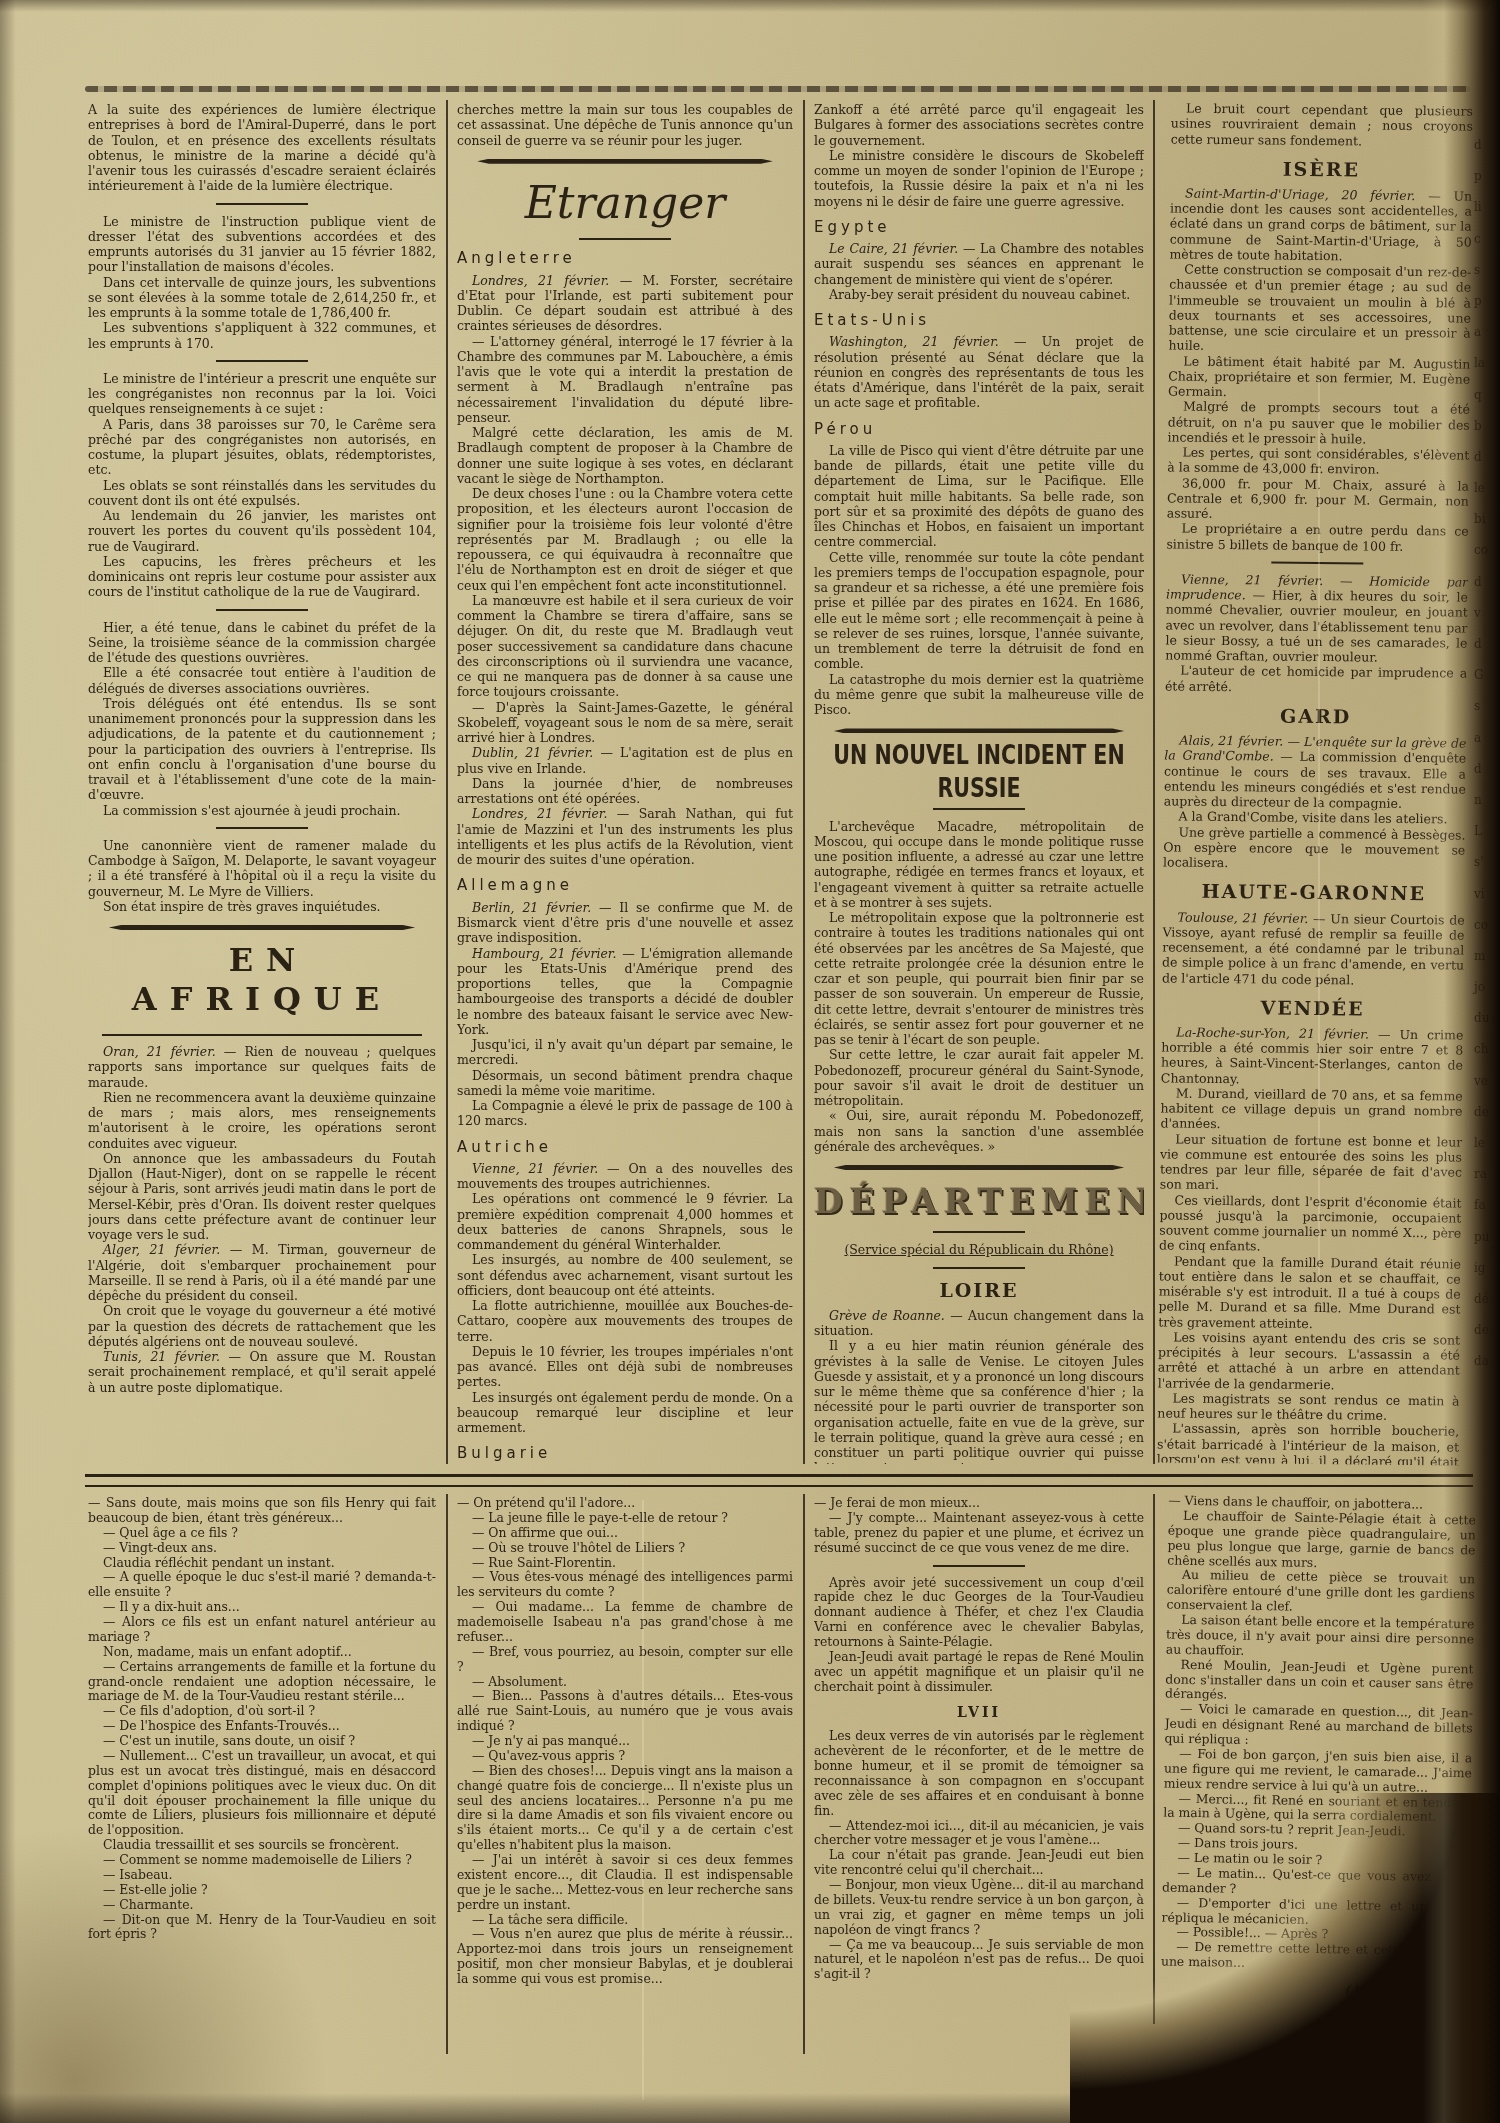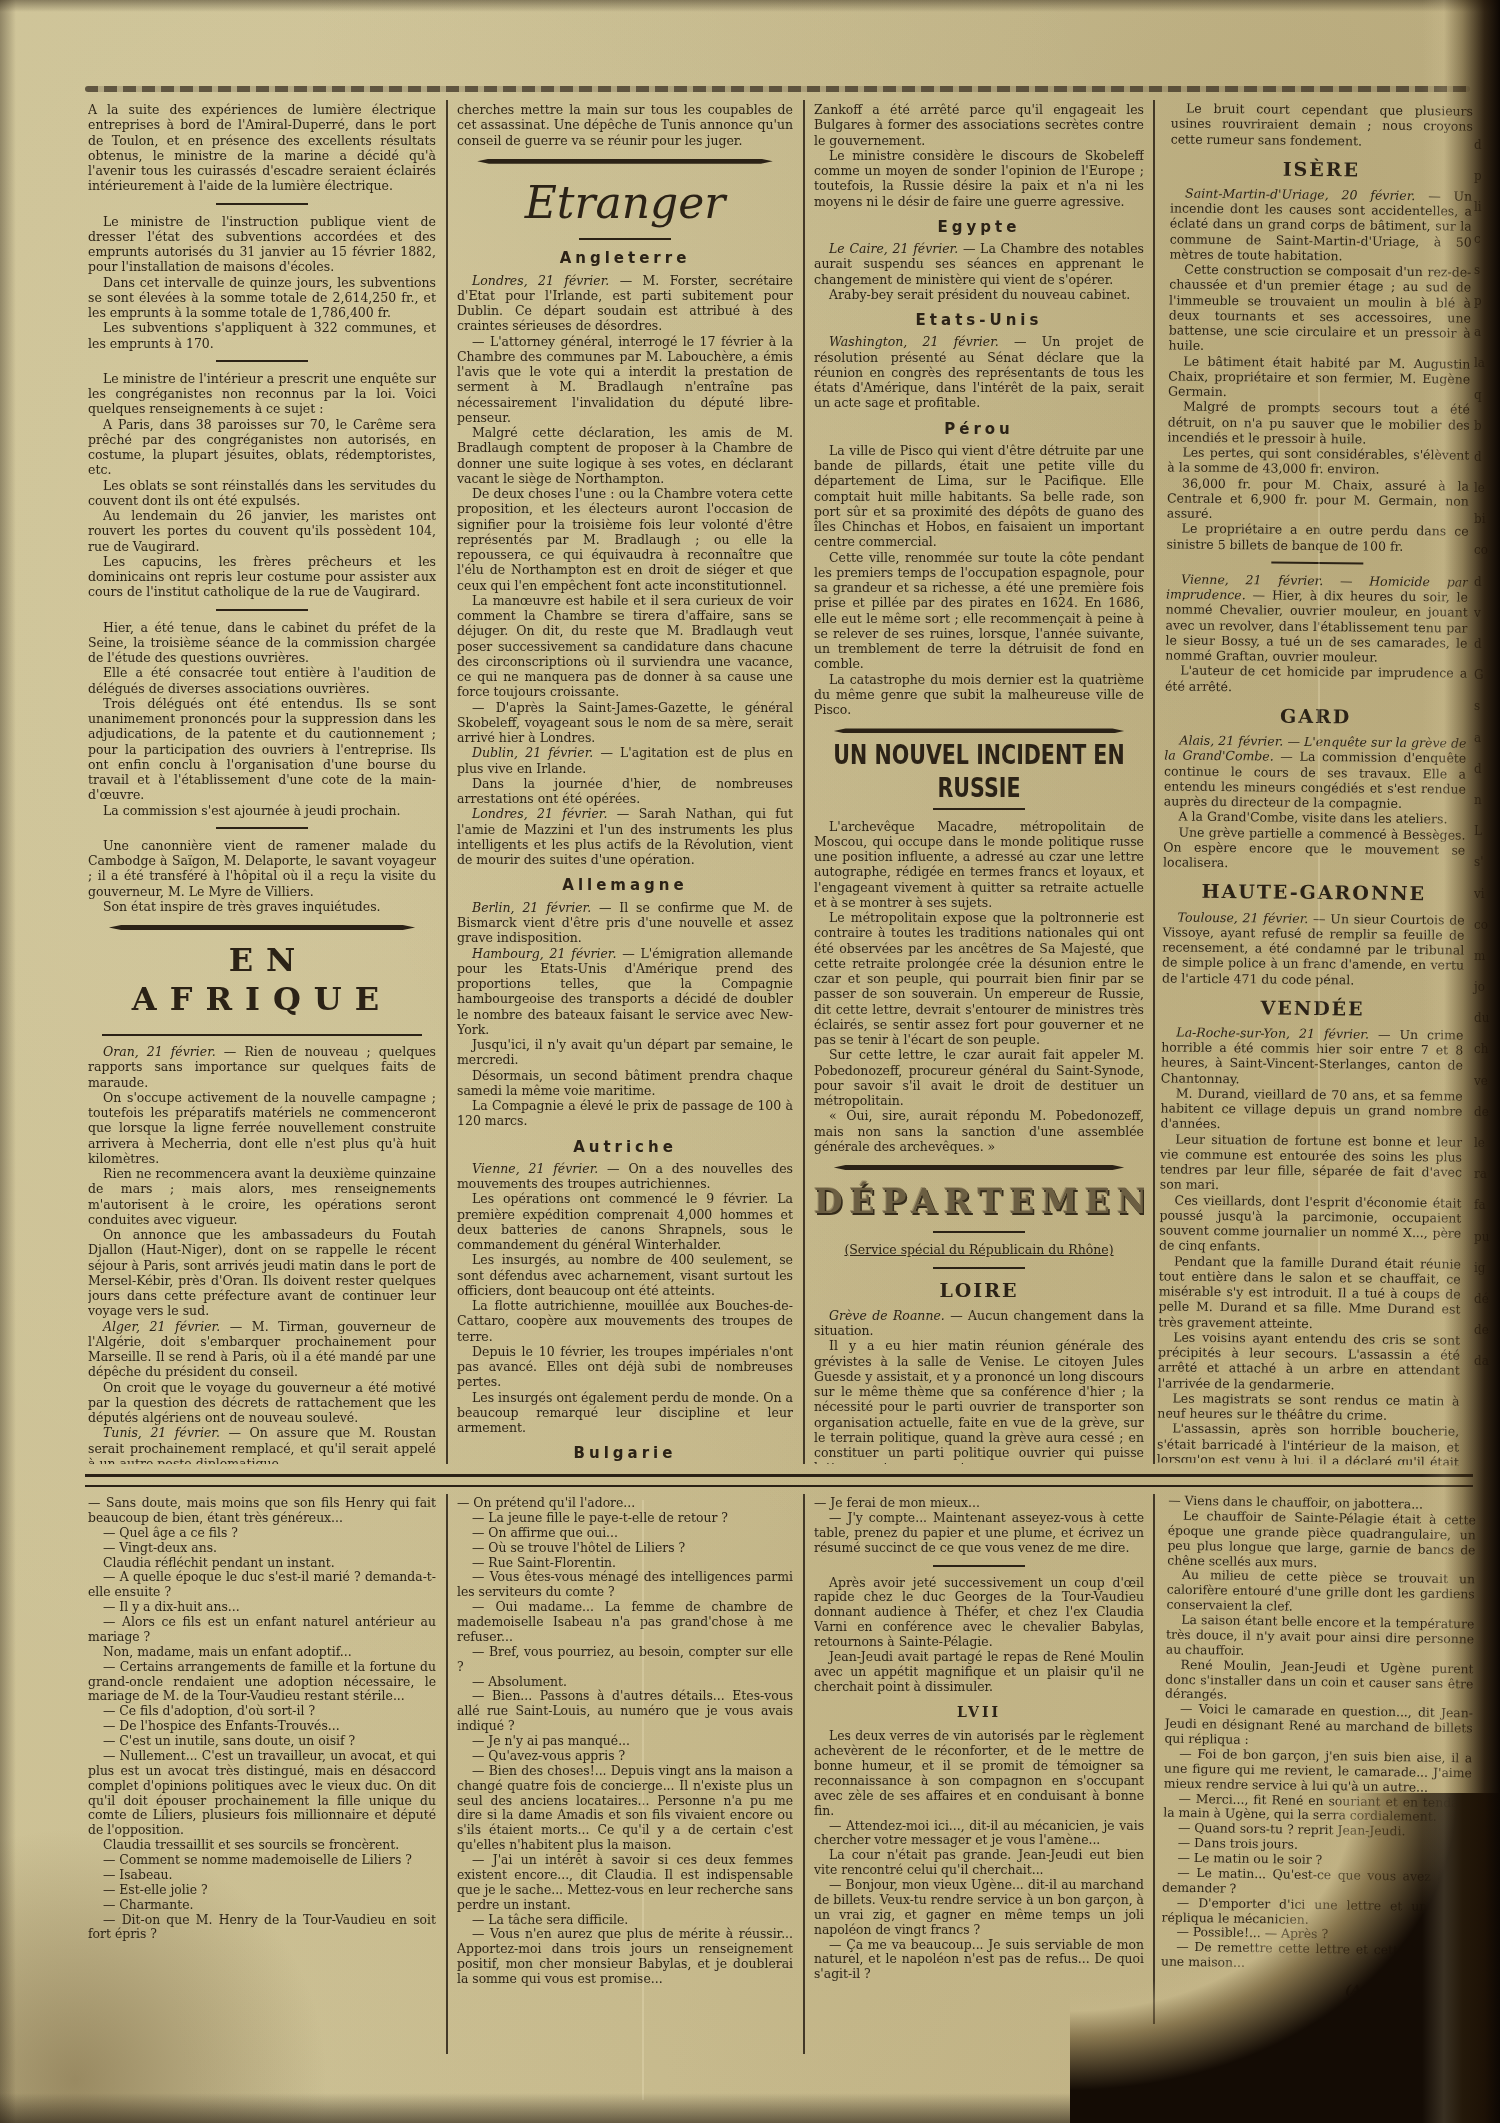--- a/index.html
+++ b/index.html
@@ -18,21 +18,21 @@
   .colb{font-size:12.4px;line-height:1.2;}
   .p{margin:0;text-indent:15px;}
   .p.ni{text-indent:0;}
   .lead{font-style:italic;}
   .sep{width:92px;height:2px;background:#2b2216;margin:9px auto;}
   .taper{height:5px;margin:11px auto;width:88%;background:#2b2216;
          clip-path:polygon(0 50%,4% 0,96% 0,100% 50%,96% 100%,4% 100%);}
   .h-afrique{font-weight:700;font-size:32px;letter-spacing:13px;text-indent:13px;text-align:center;
              margin:10px auto 8px;padding-bottom:15px;border-bottom:2px solid #2b2216;width:92%;}
   .h-script{font-style:italic;font-weight:400;font-size:44px;text-align:center;margin:12px 0 0;text-indent:0;}
-  .h-country{font-family:"DejaVu Sans",sans-serif;font-weight:700;font-size:15px;text-align:center;
+  .h-country{font-family:"DejaVu Sans",sans-serif;font-weight:400;font-size:15px;
              letter-spacing:4px;margin:9px 0 5px;text-indent:0;}
   .h-display{font-family:"DejaVu Sans",sans-serif;font-weight:800;font-size:21px;text-align:center;
              margin:14px 0 4px;transform:scale(0.98,1.25);text-indent:0;}
   .h-outline{font-size:33px;font-weight:700;letter-spacing:7px;text-align:center;color:#6b5e42;
              text-shadow:1.5px 1.5px 0 #332a1a,-1px -1px 0 #9a8c68;margin:12px 0 4px;text-indent:0;}
   .h-note{text-align:center;font-size:12.5px;margin:2px 0;text-indent:0;text-decoration:underline;}
   .h-dept{font-weight:700;font-size:19px;letter-spacing:2px;text-align:center;margin:10px 0 6px;text-indent:0;}
   .h-chapter{text-align:center;font-weight:700;font-size:14px;letter-spacing:3px;margin:9px 0;text-indent:0;}
   .suite{text-align:right;font-style:italic;font-weight:700;padding-right:45px;margin-top:9px;
          font-size:13.5px;text-indent:0;}
@@ -80,21 +80,20 @@
       <div class="p">Hier, a été tenue, dans le cabinet du préfet de la Seine, la troisième séance de la commission chargée de l'étude des questions ouvrières.</div>
       <div class="p">Elle a été consacrée tout entière à l'audition de délégués de diverses associations ouvrières.</div>
       <div class="p">Trois délégués ont été entendus. Ils se sont unanimement prononcés pour la suppression dans les adjudications, de la patente et du cautionnement ; pour la participation des ouvriers à l'entreprise. Ils ont enfin conclu à l'organisation d'une bourse du travail et à l'établissement d'une cote de la main-d'œuvre.</div>
       <div class="p">La commission s'est ajournée à jeudi prochain.</div>
       <div class="sep"></div>
       <div class="p">Une canonnière vient de ramener malade du Cambodge à Saïgon, M. Delaporte, le savant voyageur ; il a été transféré à l'hôpital où il a reçu la visite du gouverneur, M. Le Myre de Villiers.</div>
       <div class="p">Son état inspire de très graves inquiétudes.</div>
       <div class="taper"></div>
       <div class="h-afrique">EN AFRIQUE</div>
       <div class="p"><span class="lead">Oran, 21 février.</span> — Rien de nouveau ; quelques rapports sans importance sur quelques faits de maraude.</div>
-      <div class="p">On s'occupe activement de la nouvelle campagne ; toutefois les préparatifs matériels ne commenceront que lorsque la ligne ferrée nouvellement construite arrivera à Mecherria, dont elle n'est plus qu'à huit kilomètres.</div>
       <div class="p">Rien ne recommencera avant la deuxième quinzaine de mars ; mais alors, mes renseignements m'autorisent à le croire, les opérations seront conduites avec vigueur.</div>
       <div class="p">On annonce que les ambassadeurs du Foutah Djallon (Haut-Niger), dont on se rappelle le récent séjour à Paris, sont arrivés jeudi matin dans le port de Mersel-Kébir, près d'Oran. Ils doivent rester quelques jours dans cette préfecture avant de continuer leur voyage vers le sud.</div>
       <div class="p"><span class="lead">Alger, 21 février.</span> — M. Tirman, gouverneur de l'Algérie, doit s'embarquer prochainement pour Marseille. Il se rend à Paris, où il a été mandé par une dépêche du président du conseil.</div>
       <div class="p">On croit que le voyage du gouverneur a été motivé par la question des décrets de rattachement que les députés algériens ont de nouveau soulevé.</div>
       <div class="p"><span class="lead">Tunis, 21 février.</span> — On assure que M. Roustan serait prochainement remplacé, et qu'il serait appelé à un autre poste diplomatique.</div>
     </div>
   <div class="col" id="t2" style="left:457px;top:102px;width:336px;height:1362px;">
       <div class="p ni">cherches mettre la main sur tous les coupables de cet assassinat. Une dépêche de Tunis annonce qu'un conseil de guerre va se réunir pour les juger.</div>
       <div class="taper"></div>
       <div class="h-script">Etranger</div>

